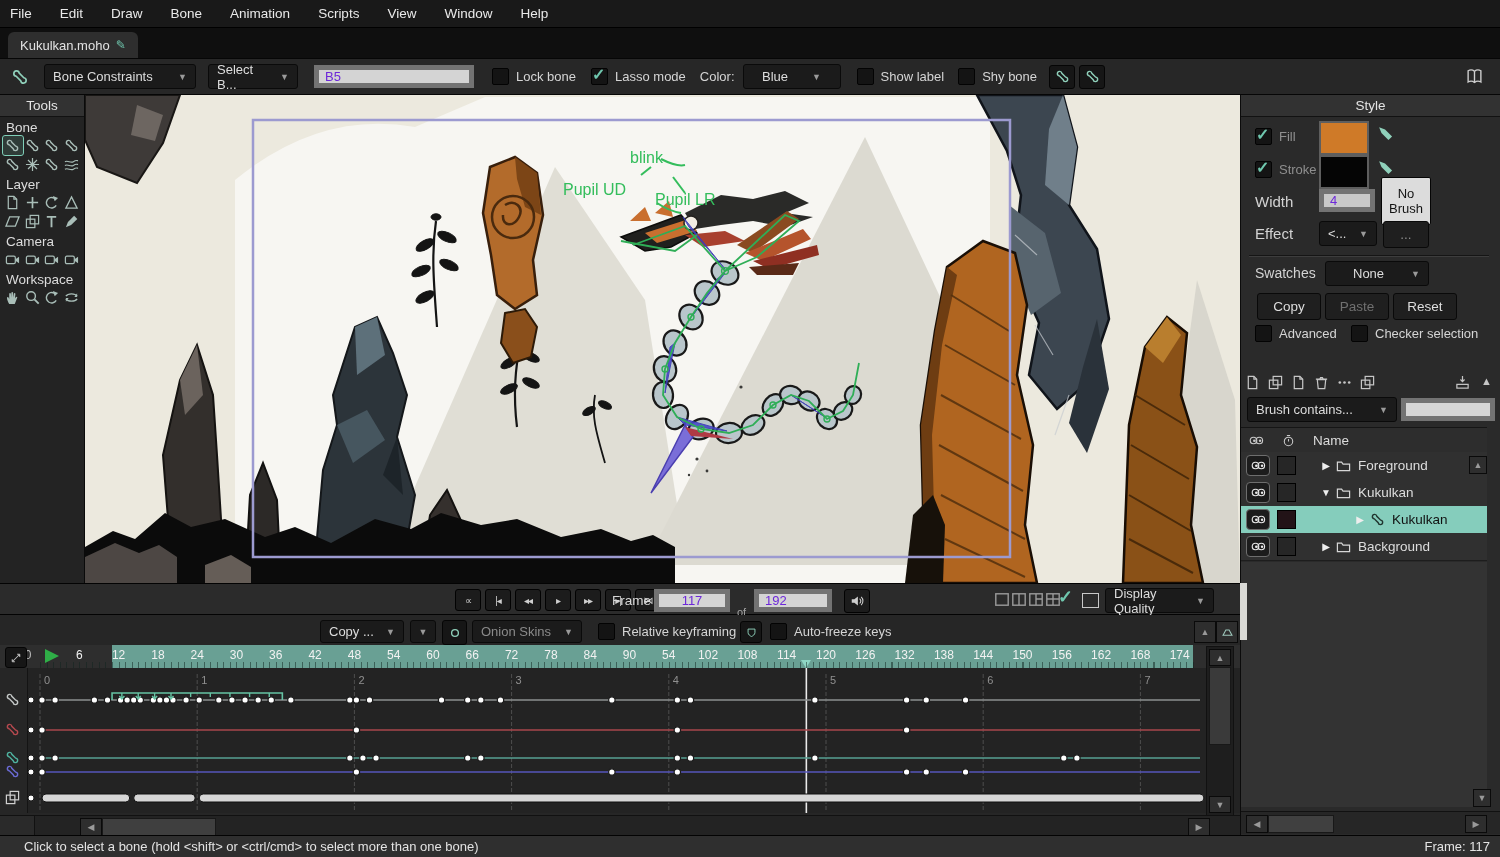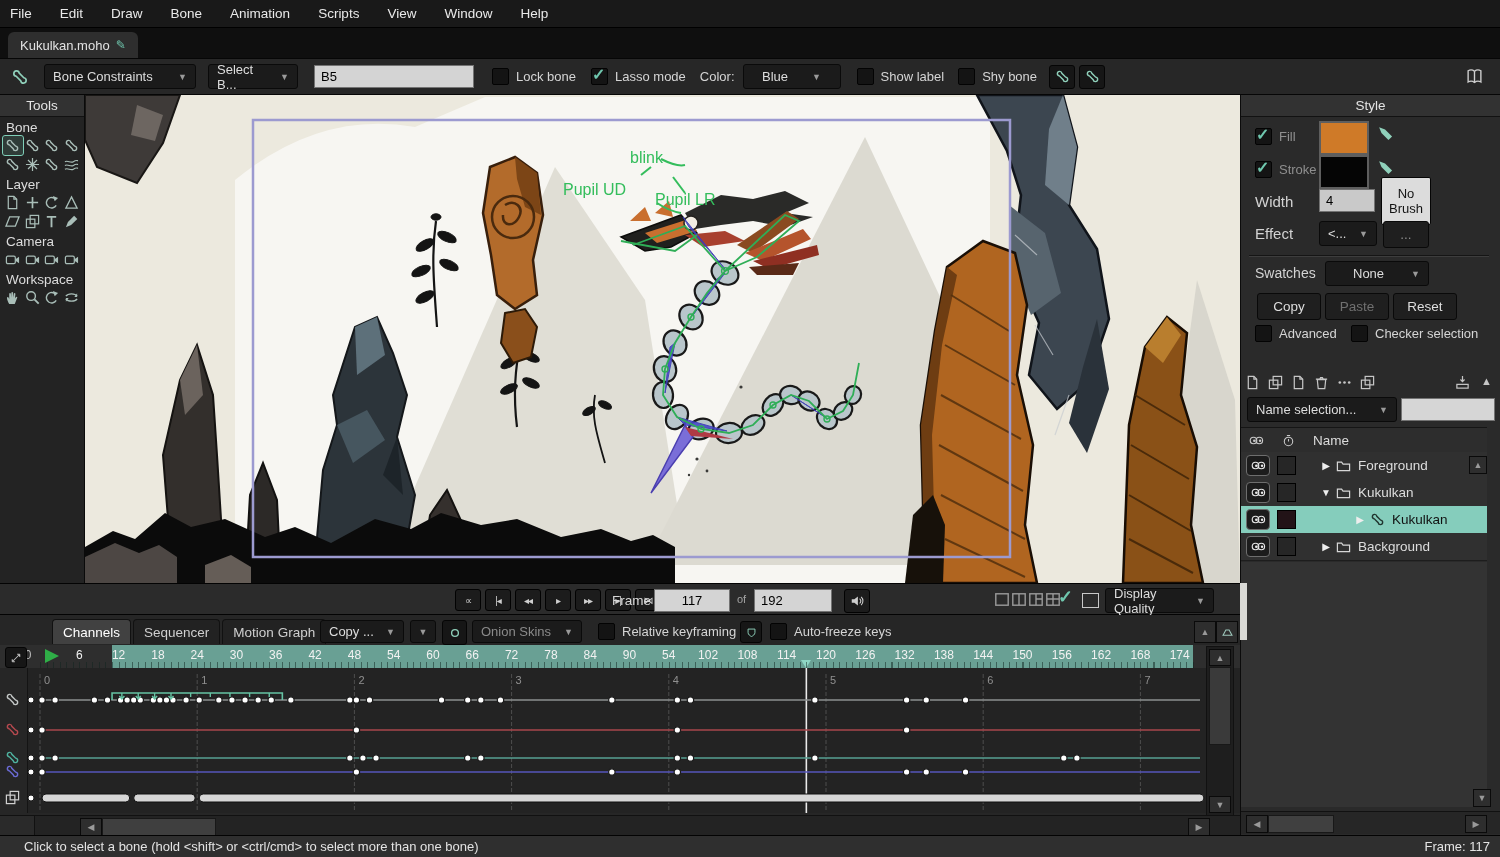--- a/index.html
+++ b/index.html
@@ -15,21 +15,21 @@
   .tabbar{position:absolute;left:0;top:28px;width:1500px;height:30px;background:#0f0f0f;}
   .doc-tab{position:absolute;left:8px;top:4px;height:26px;background:#2e2e2e;border-radius:6px 6px 0 0;
            display:flex;align-items:center;padding:0 12px;font-size:13px;color:#e2e2e2;gap:6px;}
   .doc-tab .pencil{color:#6fc7ae;font-size:12px;}
   
   .toolbar{position:absolute;left:0;top:58px;width:1500px;height:37px;background:#272727;
            border-top:1px solid #060606;border-bottom:1px solid #060606;display:flex;align-items:center;box-sizing:border-box;}
   .dd{background:#1b1b1b;border:1px solid #0a0a0a;border-radius:3px;height:25px;display:flex;
       align-items:center;justify-content:space-between;padding:0 8px;font-size:13px;color:#ddd;box-sizing:border-box;}
   .dd .car{color:#9a9a9a;font-size:9px;margin-left:8px;}
-  .tin{background:#d4d4d4;border:1px solid #737373;color:#000000;height:23px;font-size:13px;
+  .tin{background:#d4d4d4;border:5px solid #737373;color:#6d28d9;height:23px;font-size:13px;
        padding:0 6px;box-sizing:border-box;font-family:"Liberation Sans",sans-serif;}
   .chk{display:flex;align-items:center;gap:7px;font-size:13px;color:#d5d5d5;}
   .box{width:15px;height:15px;background:#141414;border:1px solid #030303;border-radius:2px;
        position:relative;flex:0 0 auto;}
   .box.on:after{content:"✓";position:absolute;left:0px;top:-4px;color:#6fc7ae;font-size:16px;font-weight:bold;}
   .icbtn{background:#161616;border:1px solid #050505;border-radius:3px;display:flex;align-items:center;
          justify-content:center;color:#8fd0ba;}
   .ic{width:15px;height:15px;display:block;}
   
   .toolspanel{position:absolute;left:0;top:95px;width:85px;height:488px;background:#232323;
@@ -638,21 +638,21 @@
         </div>
       </div>
     <div class="abs" style="right:30px;top:280px;color:#c6c6c6">
         <svg class="ic">
           <use href="#i-flatten"></use>
         </svg>
       </div>
     <div class="abs" style="right:8px;top:280px;color:#c6c6c6;font-size:11px">▲</div>
 
     <div class="dd abs" style="left:6px;top:302px;width:150px">
-      <span>Name selection...</span>
+      <span>Brush contains...</span>
         <span class="car">▼</span>
     </div>
     <input class="tin abs" style="left: 160px; top: 303px; width: 94px; background: rgb(214, 214, 214);" value="">
 
     <div class="abs" style="left:0;top:332px;width:246px;height:24px;background:#2d2d2d;border-top:1px solid #151515;border-bottom:1px solid #151515;display:flex;align-items:center">
       <span style="margin-left:8px;color:#c9c9c9">
           <svg class="ic">
             <use href="#i-eye"></use>
           </svg>
         </span>
@@ -744,21 +744,21 @@
         <div class="tpbtn">∝</div>
         <div class="tpbtn">|◂</div>
         <div class="tpbtn">◂◂</div>
         <div class="tpbtn">▸</div>
         <div class="tpbtn">▸▸</div>
         <div class="tpbtn">▸|</div>
         <div class="tpbtn">⋈</div>
       </div>
     <span class="abs" style="left:612px;top:9px;font-size:13.5px;color:#d8d8d8">Frame</span>
     <input class="tin abs" style="left: 654px; top: 5px; width: 76px; text-align: center;" value="117">
-    <span class="abs" style="left:737px;top:9px;font-size:11px;color:#a3a3a3">of</span>
+    <span class="abs" style="left:737px;top:22px;font-size:11px;color:#a3a3a3">of</span>
     <input class="tin abs" style="left: 754px; top: 5px; width: 78px;" value="192">
     <div class="tpbtn abs" style="left:844px;top:5px;width:24px;height:22px">
         <svg class="ic" style="width:14px;height:14px">
           <use href="#i-speaker"></use>
         </svg>
       </div>
 
     <div id="splitviews" class="abs" style="left:995px;top:9px;display:flex;gap:3px">
         <div><svg width="14" height="13" viewBox="0 0 14 13">
             <rect x="0.8" y="0.8" width="12.4" height="11.4" fill="none" stroke="#9a9a9a" stroke-width="1.4"></rect>
@@ -779,25 +779,20 @@
       </div>
     <span class="abs" style="left:1058px;top:2px;color:#6fc7ae;font-size:18px;font-weight:bold">✓</span>
     <div class="abs" style="left:1082px;top:9px;width:15px;height:13px;border:1.5px solid #c9c9c9"></div>
     <div class="dd abs" style="left:1105px;top:4px;width:109px">
       <span>Display Quality</span>
         <span class="car">▼</span>
     </div>
   </div>
 
   <div class="timeline">
-    <div id="tl-tabs" class="abs" style="left:52px;top:4px;display:flex;gap:2px">
-        <div class="tl-tab active">Channels</div>
-        <div class="tl-tab">Sequencer</div>
-        <div class="tl-tab">Motion Graph</div>
-      </div>
     <div class="dd abs" style="left:320px;top:5px;width:84px;height:23px">
       <span>Copy ...</span>
         <span class="car">▼</span>
     </div>
     <div class="dd abs" style="left:410px;top:5px;width:26px;height:23px;justify-content:center">
         <span class="car" style="margin:0">▼</span>
       </div>
     <div class="icbtn abs" style="left:442px;top:5px;width:23px;height:23px">
         <svg class="ic" style="width:12px;height:12px">
           <use href="#i-ring"></use>

